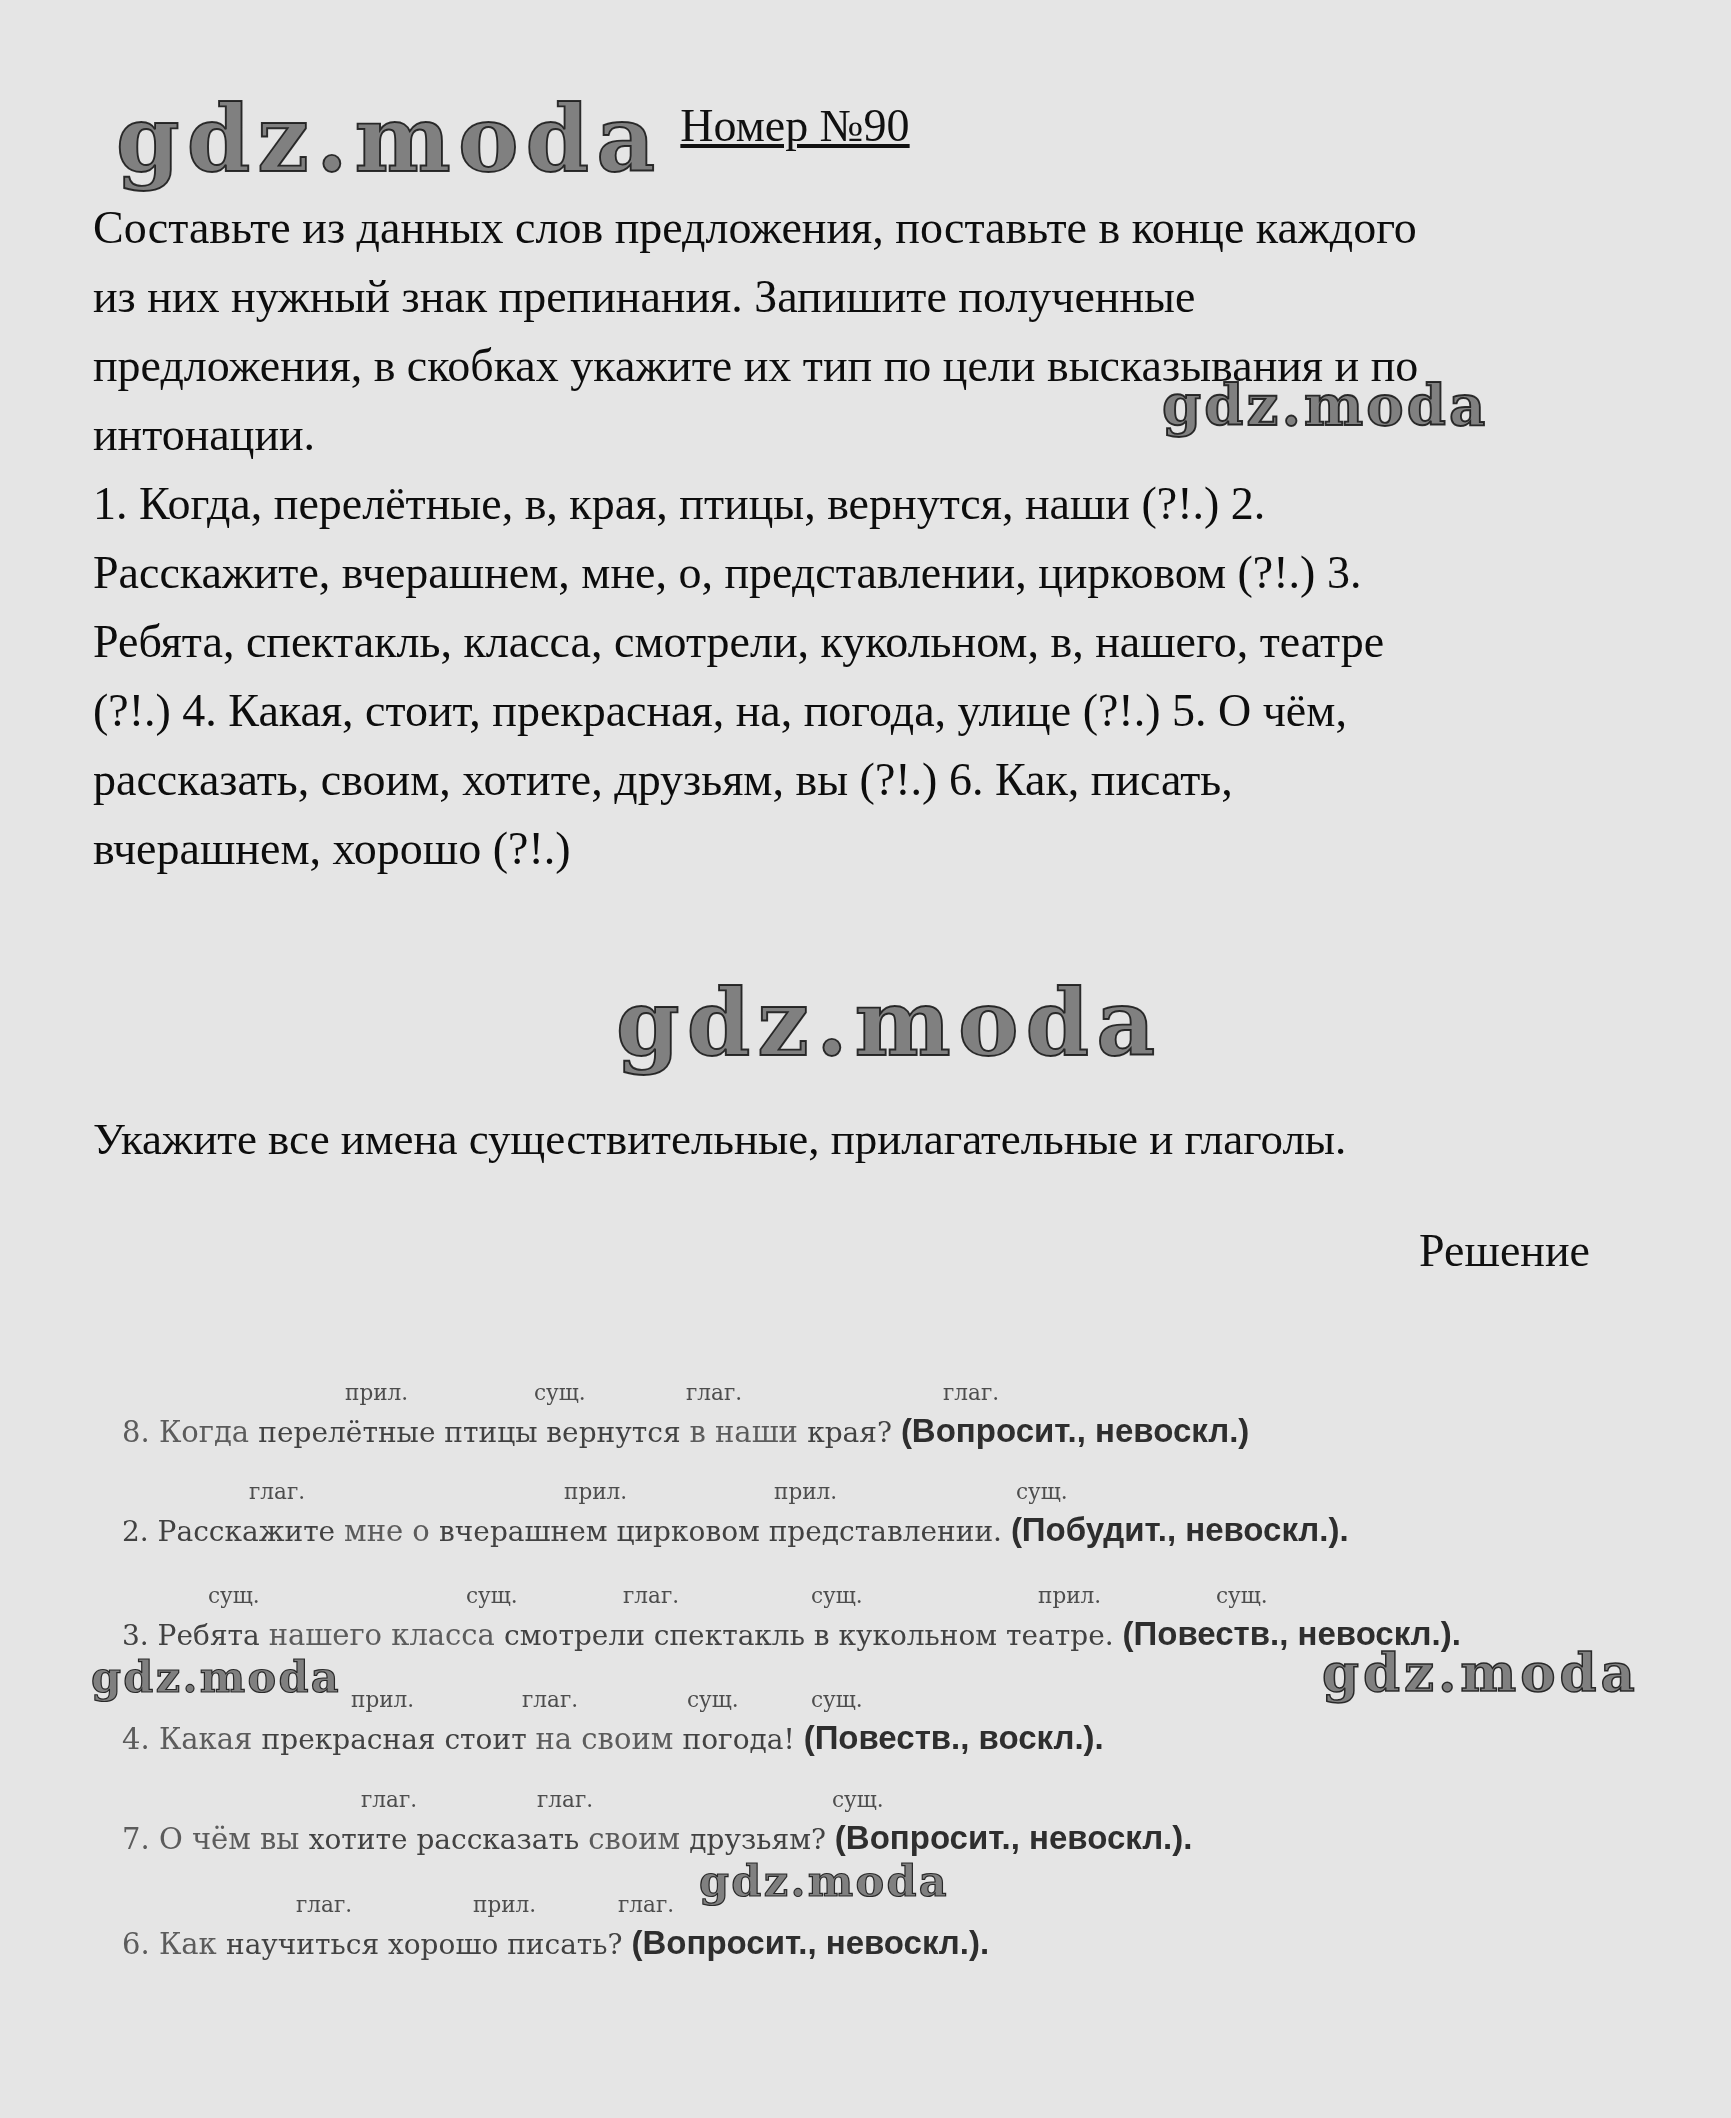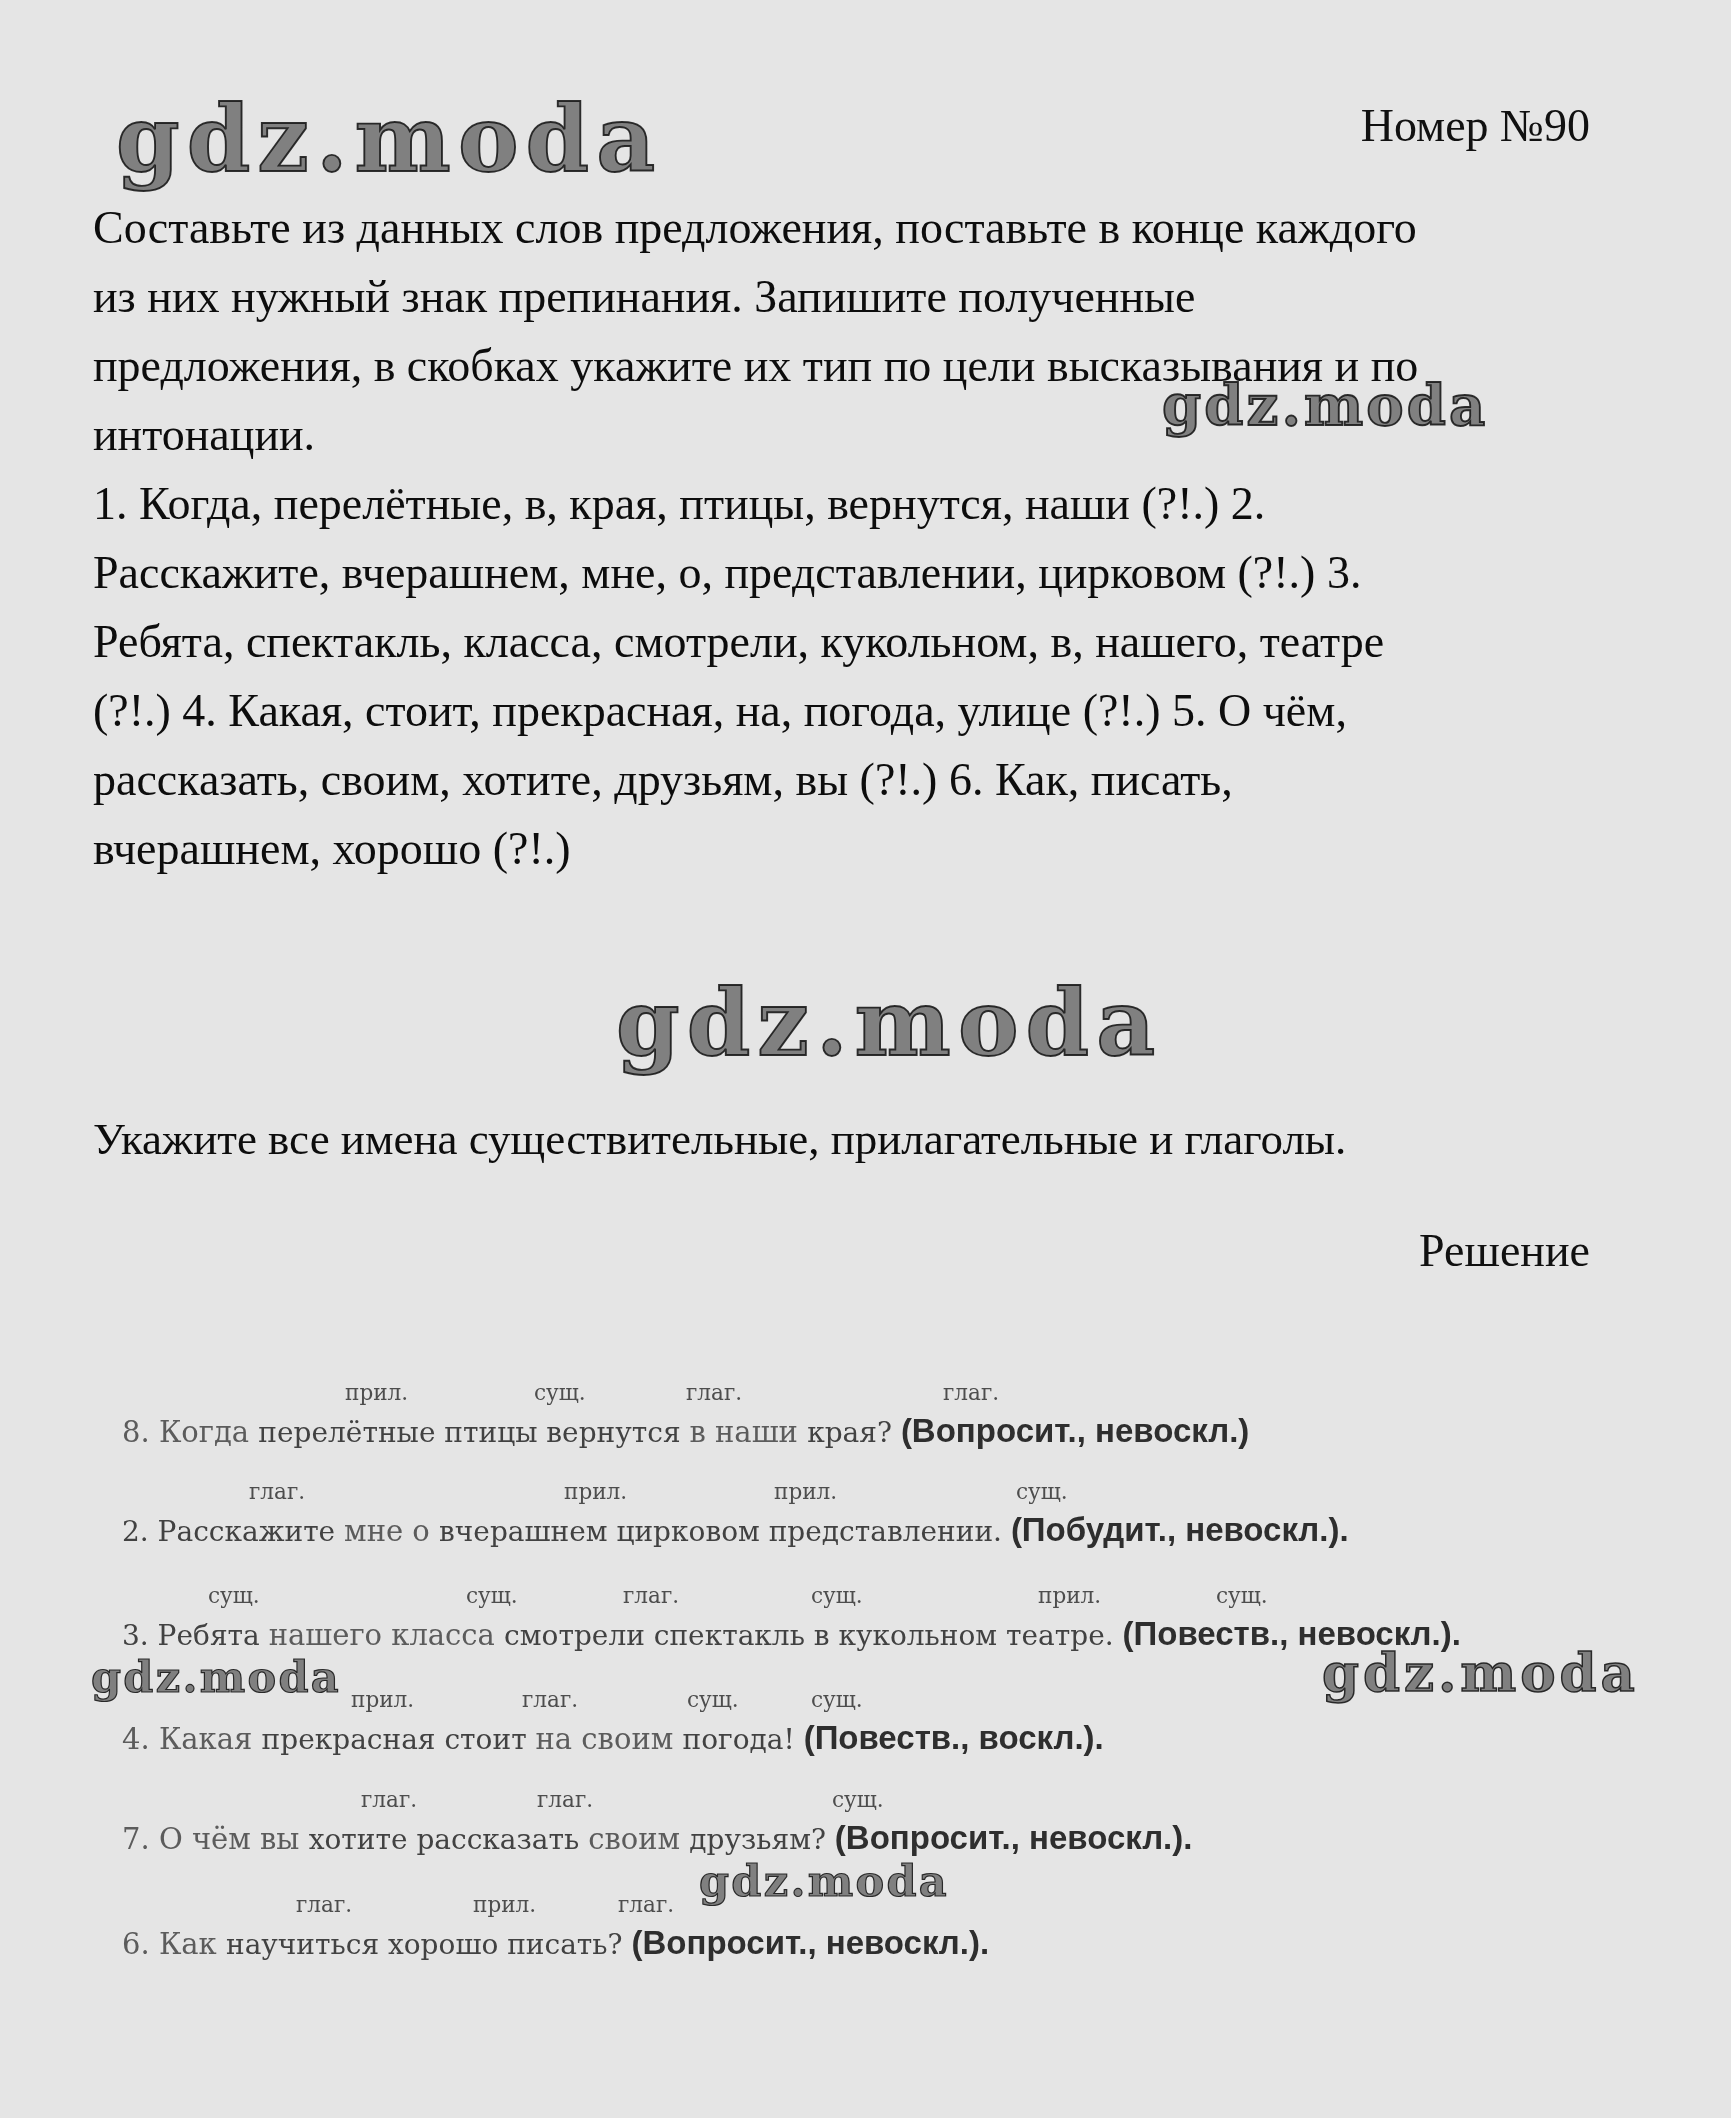--- a/index.html
+++ b/index.html
@@ -25,21 +25,21 @@
   }
   .wm1{left:116px;top:86px;font-size:91px;letter-spacing:7px;}
   .wm2{left:1162px;top:372px;font-size:56px;letter-spacing:3.1px;}
   .wm3{left:616px;top:970px;font-size:91px;letter-spacing:7px;}
   .wm4{left:91px;top:1652px;font-size:43px;letter-spacing:2.3px;-webkit-text-stroke-width:1.2px;}
   .wm5{left:1322px;top:1641px;font-size:53px;letter-spacing:3.9px;-webkit-text-stroke-width:1.5px;}
   .wm6{left:699px;top:1856px;font-size:43px;letter-spacing:2.3px;-webkit-text-stroke-width:1.2px;}
   
   .doc-title{
     position:absolute;top:99px;left:0;right:141px;
-    text-align:right;font-size:46px;color:#111;
+    text-align:center;font-size:46px;color:#111;text-decoration:underline;
   }
   .task{
     position:absolute;left:93px;top:193px;width:1590px;
     font-size:46px;line-height:69px;color:#0d0d0d;
   }
   .task-line{white-space:nowrap;}
   .subtask{
     position:absolute;left:93px;top:1113px;
     font-size:45px;color:#0d0d0d;white-space:nowrap;
   }

